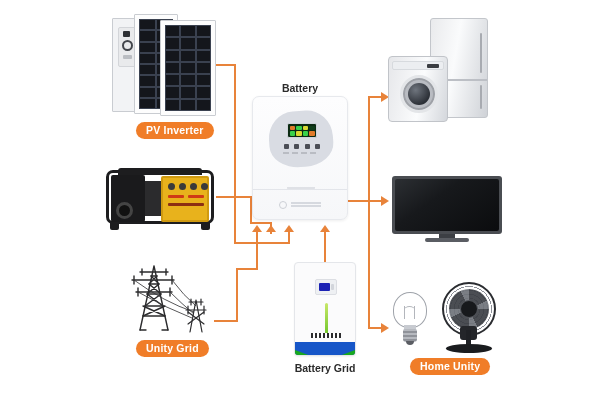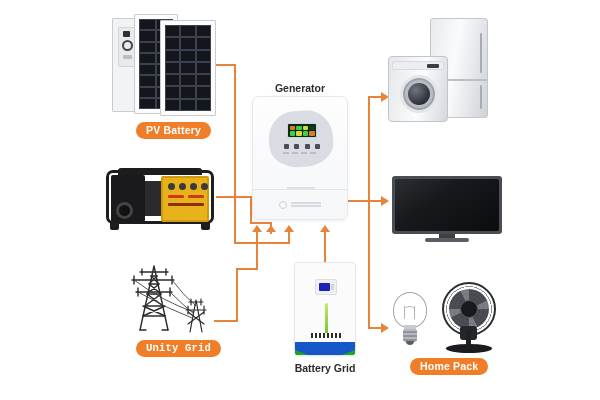--- a/index.html
+++ b/index.html
@@ -317,21 +317,21 @@
           <i></i>
           <i></i>
           <i></i>
           <i></i>
           <i></i>
           <i></i>
           <i></i>
         </div>
     </div>
   </div>
-  <div class="pill" style="left:136px; top:122px;">PV Battery</div>
+  <div class="pill" style="left:136px; top:122px;">PV Inverter</div>
 
   <div id="gen">
     <div class="gen-top"></div>
     <div class="gen-frame"></div>
     <div class="gen-body"></div>
     <div class="gen-engine"></div>
     <div class="gen-wheel"></div>
     <div class="gen-panel">
       <div class="socket" style="left:5px; top:5px;"></div>
       <div class="socket" style="left:16px; top:5px;"></div>
@@ -363,23 +363,23 @@
         <path d="M60 30 Q72 42 84 52"></path>
       </g>
       <g stroke="#2b2b2d" stroke-width="1.2" fill="none" stroke-linecap="round">
         <path d="M86 38 L80 70 M86 38 L92 70"></path>
         <path d="M76 48 L96 48 M79 40 L93 40"></path>
         <path d="M78 44 L78 52 M94 44 L94 52 M81 37 L81 43 M91 37 L91 43"></path>
         <path d="M78 62 L94 50 M94 62 L78 50"></path>
       </g>
     </svg>
   </div>
-  <div class="pill" style="left:136px; top:340px;font-family:Liberation Mono, monospace;">Unity Grid</div>
-
-  <div class="plain-label" style="left:252px; top:82px; width:96px;">Generator</div>
+  <div class="pill" style="left:136px; top:340px;">Unity Grid</div>
+
+  <div class="plain-label" style="left:252px; top:82px; width:96px;">Battery</div>
   <div id="inv">
     <div class="shield"></div>
     <div class="lcd">
       <b class="o"></b>
         <b></b>
         <b class="y"></b>
         <b class="d"></b>
       <b></b>
         <b class="y"></b>
         <b></b>
@@ -452,15 +452,15 @@
       <div class="tip"></div>
     </div>
     <div class="fan">
       <div class="cage"></div>
       <div class="hub"></div>
       <div class="motor"></div>
       <div class="pole"></div>
       <div class="stand"></div>
     </div>
   </div>
-  <div class="pill" style="left:410px; top:358px;">Home Pack</div>
+  <div class="pill" style="left:410px; top:358px;">Home Unity</div>
 
 </div>
 
 </body></html>

